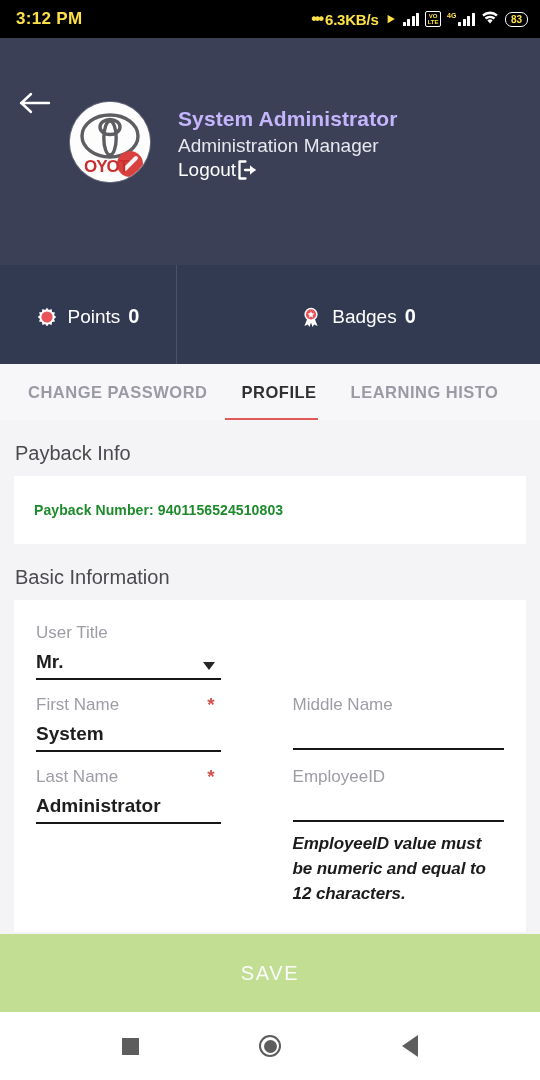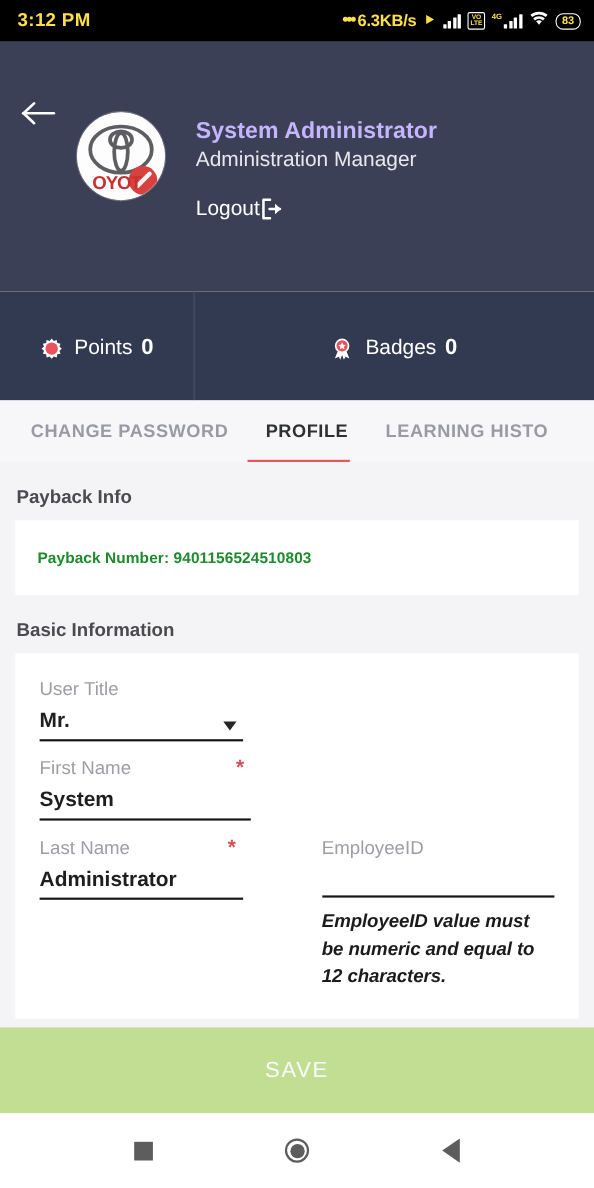--- a/index.html
+++ b/index.html
@@ -53,21 +53,21 @@
   .avatar {
     width:80px; height:80px; border-radius:50%; background:#fff;
     flex:0 0 80px; position:relative; overflow:hidden;
     box-shadow:0 0 0 1px rgba(255,255,255,.25);
   }
   .avatar svg { position:absolute; inset:0; }
   .user-meta { padding-top:4px; }
   .user-name { color:#c4b5fd; font-size:21px; font-weight:bold; letter-spacing:.1px; line-height:26px; }
   .user-role { color:#e7e8ee; font-size:19px; line-height:27px; font-weight:400; }
   .logout {
-    margin-top:20px; display:inline-flex; align-items:center; gap:0;
+    display:inline-flex; align-items:center; gap:0;
     color:#fff; font-size:19px; cursor:pointer;
   }
   .logout svg { width:22px; height:22px; }
 
   
   .stats { flex:0 0 99px; background:#323a52; display:flex; }
   .stat {
     flex:1; display:flex; flex-direction:row; align-items:center;
     justify-content:center; gap:8px; padding-top:4px; cursor:pointer;
   }
@@ -90,21 +90,21 @@
   .tab:first-child { padding-left:0; }
   .tab.active { color:#2f3030; }
   .tab.active::after {
     content:""; position:absolute; left:0; right:16px; bottom:0;
     height:2px; background:#e05a5a;
   }
 
   
   .content { flex:1 1 auto; background:#f4f4f6; overflow:hidden; position:relative; }
   .section-title {
-    font-size:17px; color:#4a4a4f; padding:22px 0 11px 15px; font-weight:700;
+    font-size:20px; color:#4a4a4f; padding:22px 0 11px 15px; font-weight:400;
   }
   .card { background:#fff; margin:0 14px; }
   .payback-card { padding:26px 20px; }
   .payback-text { color:#1d8a2c; font-size:14px; font-weight:bold; letter-spacing:.1px; }
   .form-card { padding:22px 22px 12px 22px; }
 
   .field-label {
     font-size:17px; color:#9d9da6; display:flex; align-items:center;
     justify-content:space-between; line-height:22px;
   }
@@ -294,20 +294,28 @@
         <div class="row-2">
           <div class="col left">
             <div class="field-label">
               <span>First Name</span>
               <span class="req">*</span>
             </div>
             <div class="field-input">
               <span>System</span>
             </div>
           </div>
+          <div class="col right">
+            <div class="field-label">
+              <span>Middle Name</span>
+            </div>
+            <div class="field-input empty">
+              <span></span>
+            </div>
+          </div>
         </div>
       </div>
 
       <div class="field-block">
         <div class="row-2">
           <div class="col left">
             <div class="field-label">
               <span>Last Name</span>
               <span class="req">*</span>
             </div>

